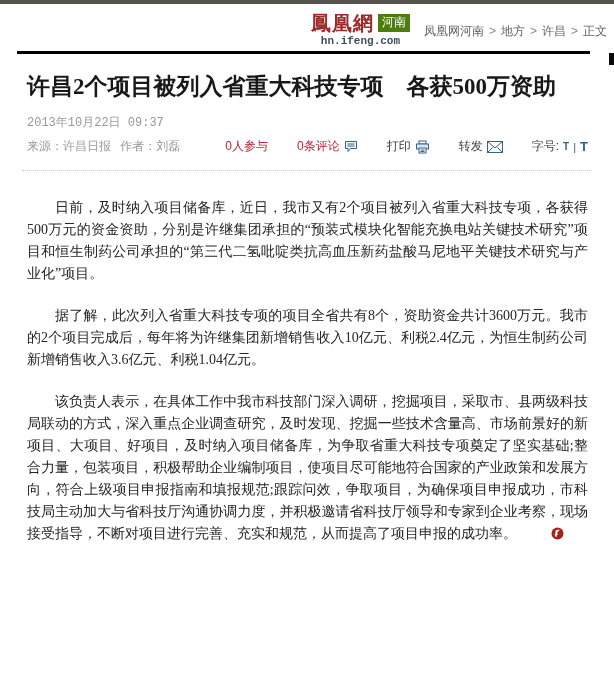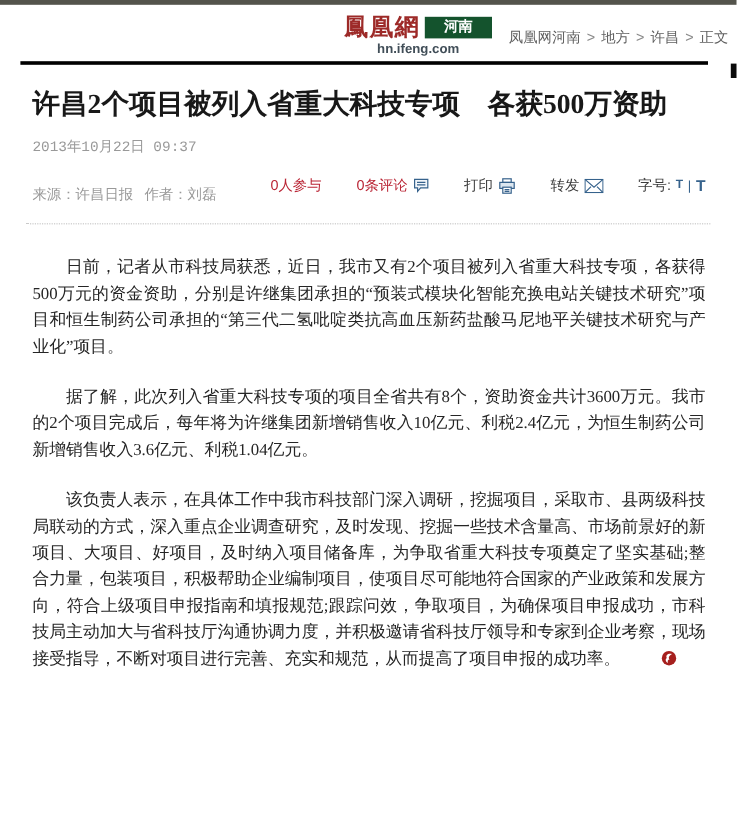--- a/index.html
+++ b/index.html
@@ -6,34 +6,34 @@
   html, body { margin: 0; padding: 0; background: #fff; }
   .page { width: 614px; height: 612px; position: relative; background: #fff; overflow: hidden; font-family: "Liberation Sans", sans-serif; }
 
   .topbar { height: 4px; background: #54544c; }
 
   .header { height: 47px; position: relative; }
   .header-cluster { position: absolute; top: 8px; right: 7px; display: flex; align-items: flex-start; gap: 14px; }
   .logo-block { display: flex; flex-direction: column; align-items: center; }
   .logo-row { display: flex; align-items: center; gap: 4px; }
   .brand { font-family: "Liberation Serif", serif; font-weight: bold; font-size: 20px; color: #9d2a28; letter-spacing: 1px; line-height: 22px; }
-  .badge { font-family: "Liberation Sans", sans-serif; font-weight: bold; font-size: 12px; color: #fff; background: #14532d; padding: 2px 16px 3px; line-height: 13px; }
-  .domain-txt { font-family: Liberation Sans, sans-serif; font-weight: bold; font-size: 11px; color: #414e58; margin-top: 1px; }
+  .badge { font-family: "Liberation Sans", sans-serif; font-weight: normal; font-size: 12px; color: #fff; background: #4d7c0f; padding: 2px 4px 3px; line-height: 13px; }
+  .domain-txt { font-family: Liberation Mono, monospace; font-weight: bold; font-size: 11px; color: #414e58; margin-top: 1px; }
   .breadcrumb { font-size: 12px; color: #5f5f5f; margin-top: 11px; white-space: nowrap; }
   .breadcrumb .crumb { color: #5f5f5f; text-decoration: none; font-family: Liberation Serif, serif; }
   .breadcrumb .sep { margin: 0 5px; color: #8a8a8a; }
 
   .rule { height: 3px; background: #000; margin: 0 24px 0 17px; }
   .edge-mark { position: absolute; top: 53px; right: 0; width: 5px; height: 12px; background: #0a0a0a; }
 
   .content { padding: 0 26px 0 27px; }
   .title { font-family: "Liberation Serif", serif; font-weight: bold; font-size: 23px; line-height: 28px; color: #181818; margin: 19px 0 4px; }
   .date { font-size: 12px; color: #999; margin-top: 13px; font-family: Liberation Mono, monospace; }
   .meta { display: flex; justify-content: space-between; align-items: center; margin-top: 7px; }
-  .byline { font-size: 12px; color: #999; margin-top: 16px; }
+  .byline { font-size: 12px; color: #999; }
   .actions { display: flex; align-items: center; gap: 29px; font-size: 12px; }
   .act { display: flex; align-items: center; gap: 4px; cursor: pointer; white-space: nowrap; }
   .red { color: #ba2636; }
   .dark { color: #3c3c3c; }
   .icon { display: inline-flex; align-items: center; }
   .fontsize { color: #3c3c3c; }
   .t-small { color: #36628c; font-size: 10px; font-weight: bold; }
   .t-div { color: #36628c; font-size: 11px; }
   .t-big { color: #36628c; font-size: 13px; font-weight: bold; }
 
@@ -121,21 +121,21 @@
             <span class="t-small">T</span>
             <span class="t-div">|</span>
             <span class="t-big">T</span>
         </span>
       </div>
     </div>
 
     <div class="dotted"></div>
 
     <div class="body">
-      <p>日前，记者从市科技局获悉，近日，我市又有2个项目被列入省重大科技专项，各获得500万元的资金资助，分别是许继集团承担的“预装式模块化智能充换电站关键技术研究”项目和恒生制药公司承担的“第三代二氢吡啶类抗高血压新药盐酸马尼地平关键技术研究与产业化”项目。</p>
+      <p>日前，及时纳入项目储备库，近日，我市又有2个项目被列入省重大科技专项，各获得500万元的资金资助，分别是许继集团承担的“预装式模块化智能充换电站关键技术研究”项目和恒生制药公司承担的“第三代二氢吡啶类抗高血压新药盐酸马尼地平关键技术研究与产业化”项目。</p>
       <p>据了解，此次列入省重大科技专项的项目全省共有8个，资助资金共计3600万元。我市的2个项目完成后，每年将为许继集团新增销售收入10亿元、利税2.4亿元，为恒生制药公司新增销售收入3.6亿元、利税1.04亿元。</p>
       <p><span>该负责人表示，在具体工作中我市科技部门深入调研，挖掘项目，采取市、县两级科技局联动的方式，深入重点企业调查研究，及时发现、挖掘一些技术含量高、市场前景好的新项目、大项目、好项目，及时纳入项目储备库，为争取省重大科技专项奠定了坚实基础;整合力量，包装项目，积极帮助企业编制项目，使项目尽可能地符合国家的产业政策和发展方向，符合上级项目申报指南和填报规范;跟踪问效，争取项目，为确保项目申报成功，市科技局主动加大与省科技厅沟通协调力度，并积极邀请省科技厅领导和专家到企业考察，现场接受指导，不断对项目进行完善、充实和规范，从而提高了项目申报的成功率。</span><span class="endmark"><svg width="13" height="13" viewBox="0 0 13 13">
               <circle cx="6.5" cy="6.5" r="6" fill="#a6201e"></circle>
               <path d="M9 3 C5.6 2.1 3.4 4.3 4.7 6.3 C3.1 7.2 3.6 9.7 5.8 10.3 C4.9 8.9 5.6 7.7 7.1 7.4 C5.7 6.7 6.2 4.5 9 3 Z" fill="#ffffff"></path>
             </svg></span></p>
     </div>
   </div>
 </div>
 
 </body></html>

